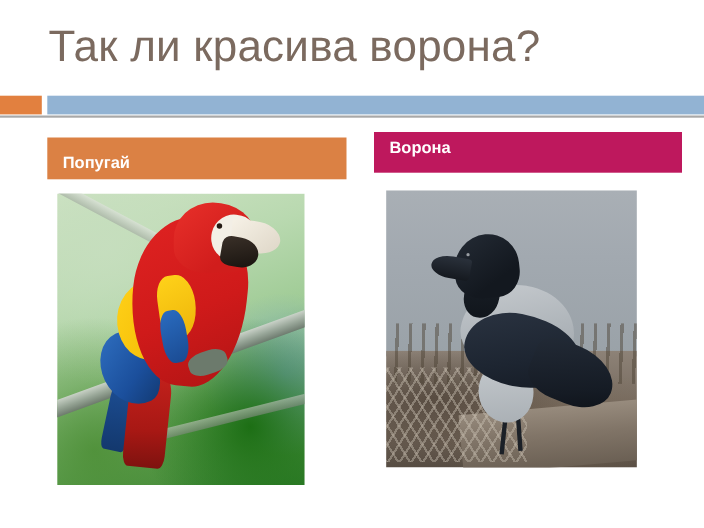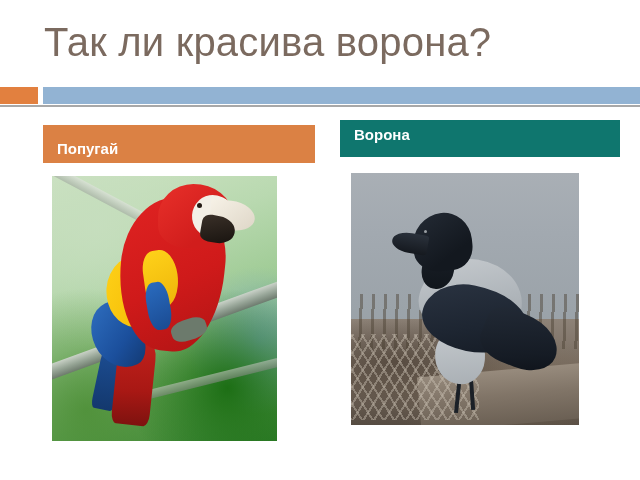--- a/index.html
+++ b/index.html
@@ -77,21 +77,21 @@
     height: 38px;
     background: #db8144;
     align-items: flex-end;
     padding-bottom: 6px;
   }
   .label-right {
     left: 340px;
     top: 120px;
     width: 280px;
     height: 37px;
-    background: #0f766e;
+    background: #be185d;
     align-items: flex-start;
     padding-top: 6px;
   }
 
   
   .photo {
     position: absolute;
     overflow: hidden;
   }
   .photo-parrot {

